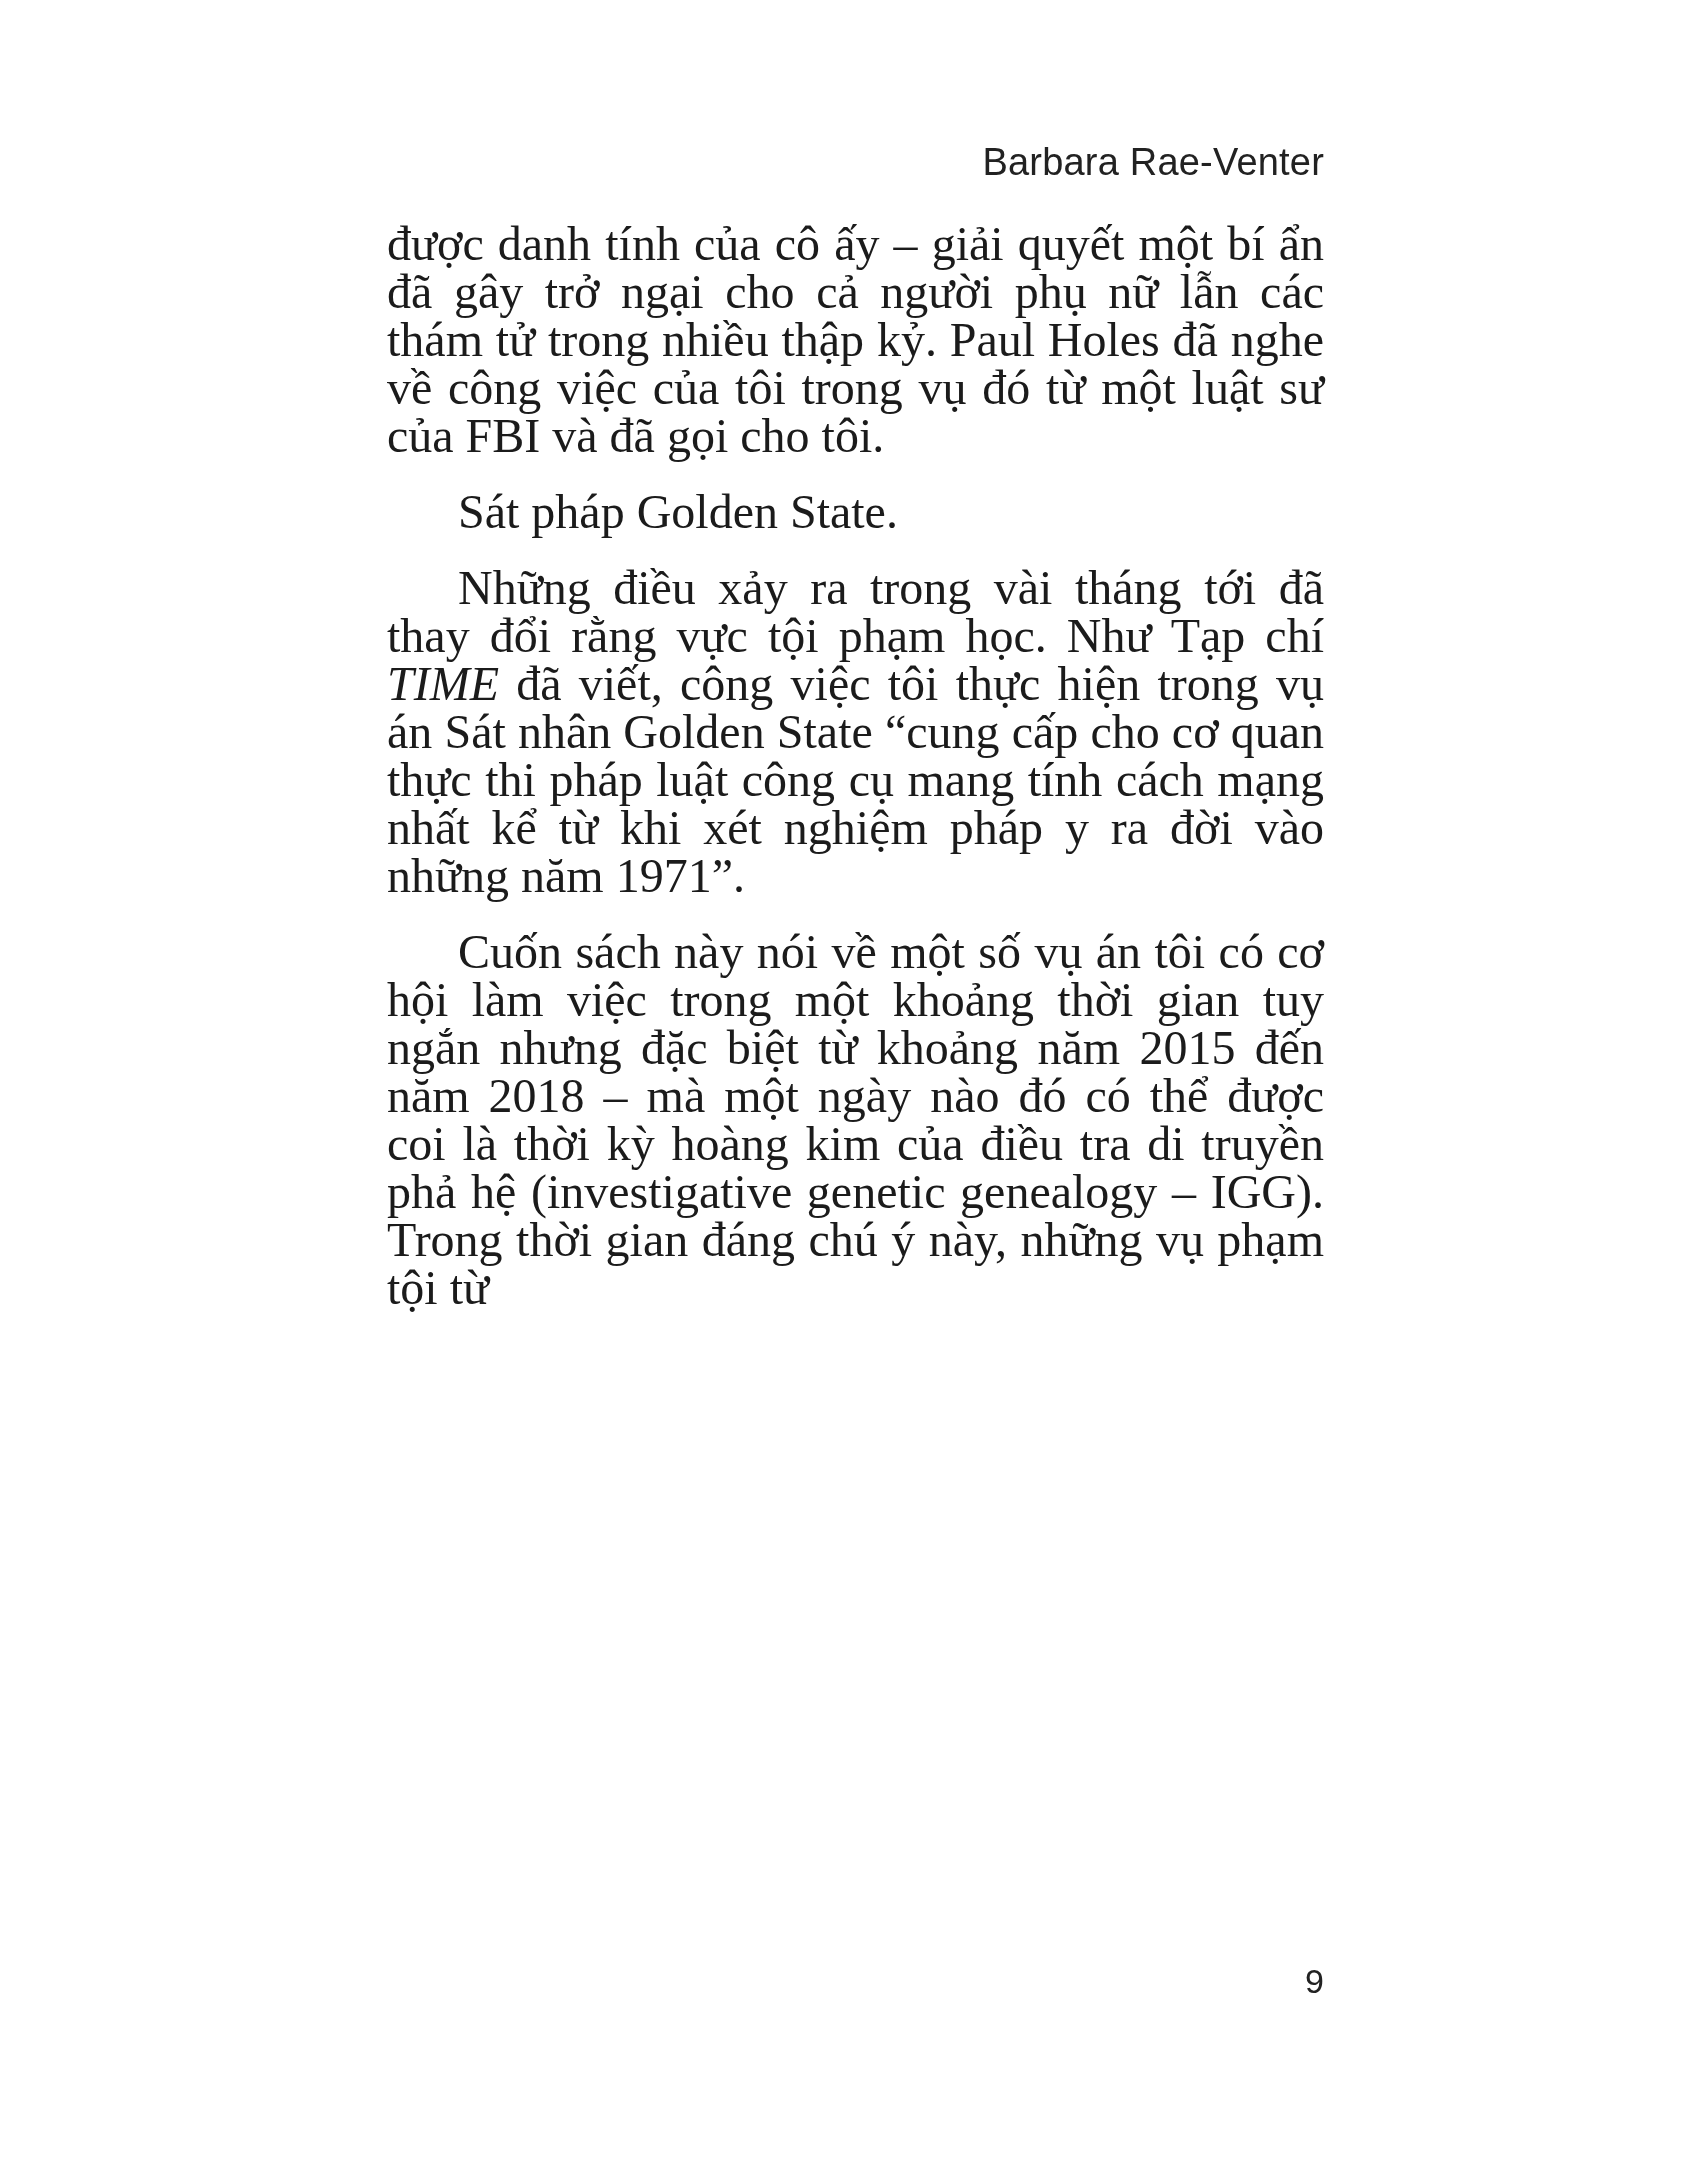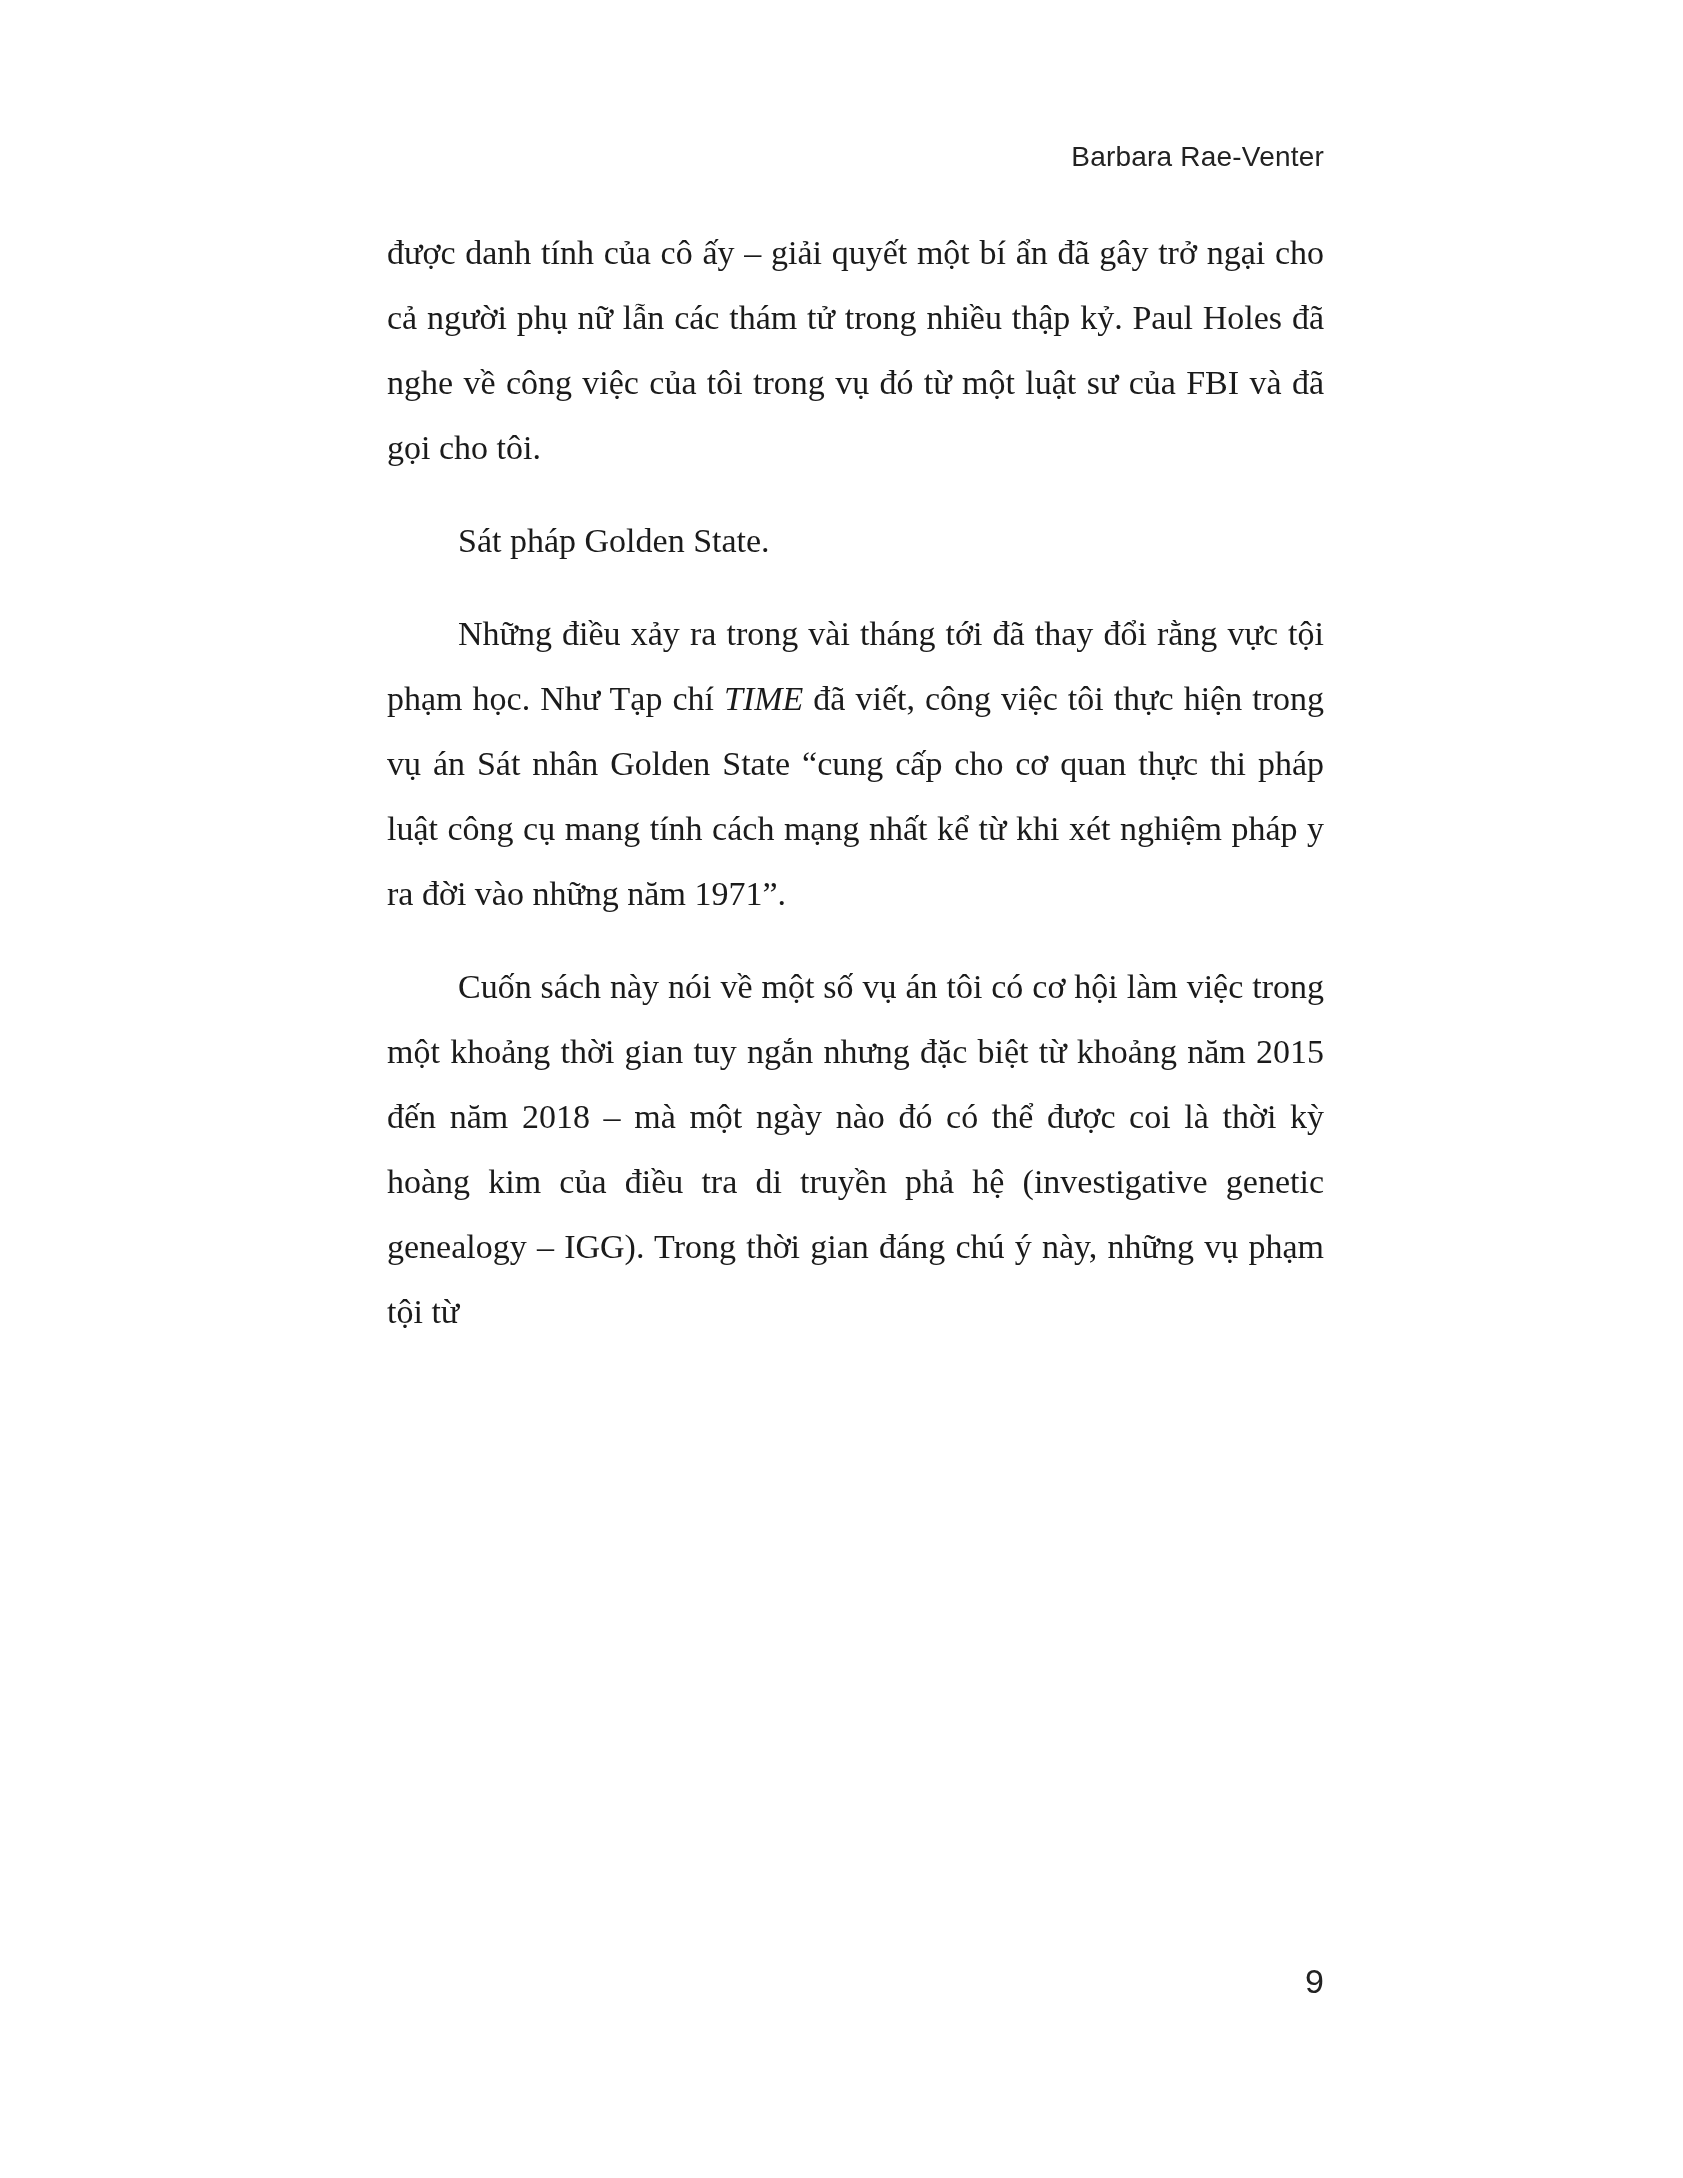--- a/index.html
+++ b/index.html
@@ -14,34 +14,34 @@
     background: #ffffff;
     overflow: hidden;
     font-family: "Liberation Serif", serif;
     color: #1b1b1b;
   }
   .running-header {
     position: absolute;
     top: 141px;
     right: 359px;
     font-family: "Liberation Sans", sans-serif;
-    font-size: 28px;
+    font-size: 38px;
     letter-spacing: 0.2px;
     color: #222222;
   }
   .body-text {
     position: absolute;
     top: 220px;
     left: 387px;
     width: 937px;
   }
   .body-text p {
     margin: 0 0 28px 0;
-    font-size: 34px;
-    line-height: 65px;
+    font-size: 48px;
+    line-height: 48px;
     text-align: justify;
     text-justify: inter-word;
   }
   .body-text p.indent {
     text-indent: 71px;
   }
   .body-text i {
     font-style: italic;
   }
   .page-number {

